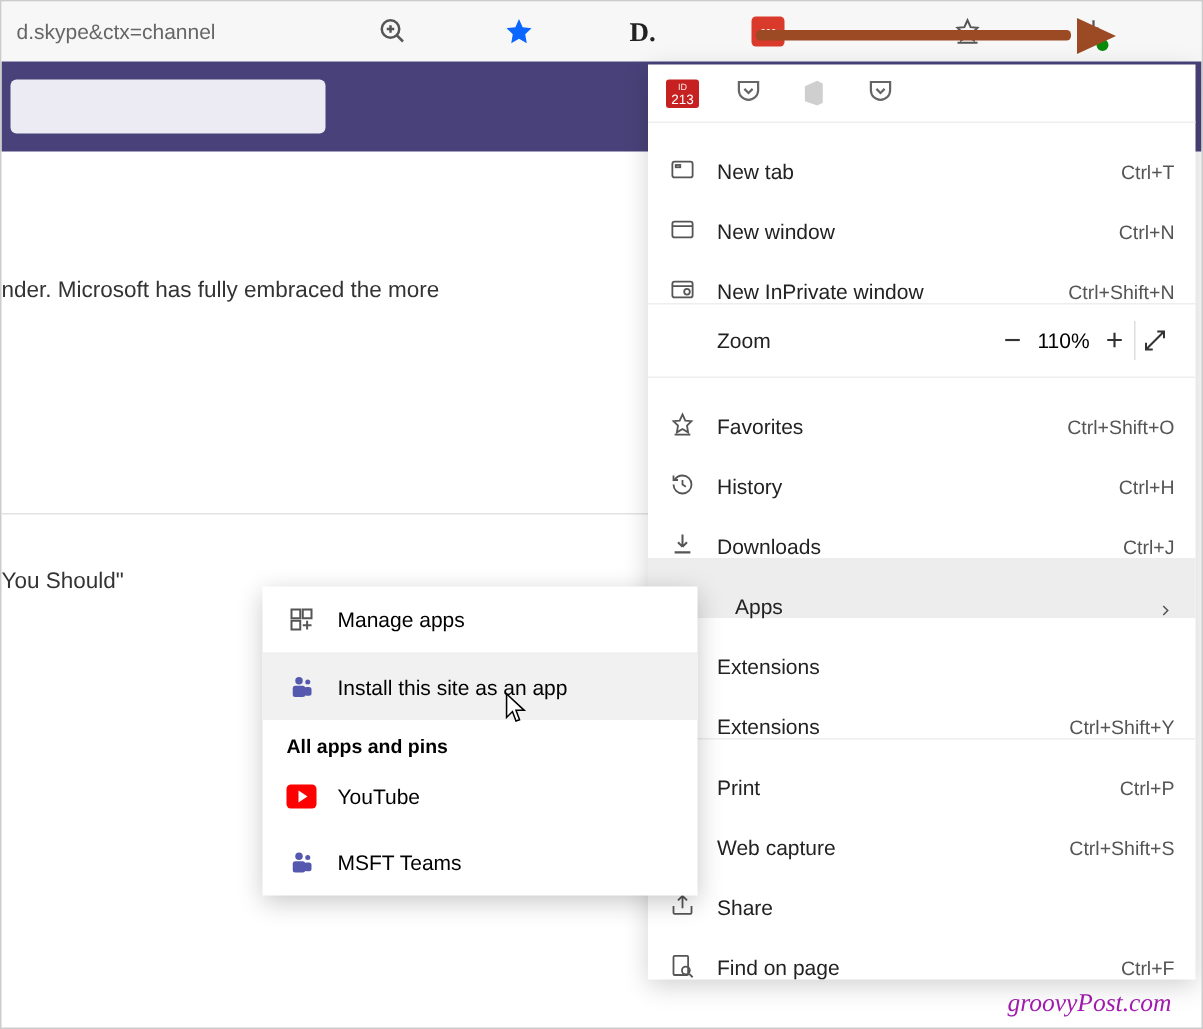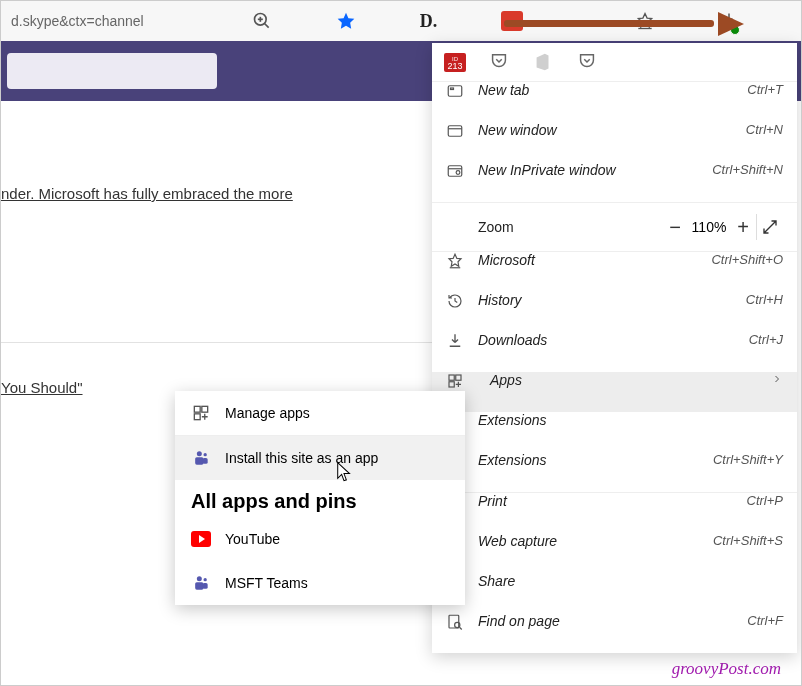--- a/index.html
+++ b/index.html
@@ -20,51 +20,51 @@
   
   .arrow-ov { position: absolute; top: 14px; left: 503px; width: 240px; height: 18px; }
   .arrow-shaft { position: absolute; top: 5px; left: 0; width: 210px; height: 7px; background: #9c4a24; border-radius: 3px; }
   .arrow-head { position: absolute; top: -3px; right: 0; width: 0; height: 0; border-left: 26px solid #9c4a24; border-top: 12px solid transparent; border-bottom: 12px solid transparent; }
 
   
   .appbar { height: 60px; background: #49427a; position: relative; }
   .appbar-tab { position: absolute; top: 12px; left: 6px; width: 210px; height: 36px; background: #eceaf3; border-radius: 4px; }
 
   
-  .page-area { padding: 80px 10px 0 0; color: #333; font-size: 15px; position: relative; text-decoration: underline; }
+  .page-area { padding: 80px 10px 0 0; color: #333; font-size: 15px; position: relative; }
   .line1 { margin-top: 4px; }
   .line-div { height: 1px; background: #e2e2e2; margin-top: 140px; }
   .line2 { margin-top: 36px; }
 
   
   .menu { position: absolute; top: 42px; right: 4px; width: 365px; background: #fff; box-shadow: 0 4px 16px rgba(0,0,0,.18); font-size: 14px; z-index: 10; }
   .menu-pins { display: flex; padding: 8px 12px; gap: 22px; }
   .menu-pins .pin { width: 22px; height: 22px; display: inline-flex; align-items: center; justify-content: center; color: #666; }
   .cal-badge { background: #c62020; color: #fff; font-size: 9px; padding: 3px 3px 1px; border-radius: 2px; line-height:1; text-align:center; position: relative; width: 24px; }
   .cal-badge::before { content: "ID"; display:block; font-size:6px; opacity:.9; }
   .menu-sep { height: 1px; background: #eee; }
-  .mi { display: flex; align-items: flex-start; height: 40px; padding: 0 14px; color: #222; position: relative; font-style: italic; }
+  .mi { display: flex; align-items: flex-end; height: 40px; padding: 0 14px; color: #222; position: relative; }
   .mi.active { background: #ededed; gap: 12px; }
   .mi-ico { width: 18px; height: 18px; margin-right: 14px; color: #555; flex-shrink: 0; display: inline-flex; align-items: center; justify-content: center; }
   .mi-ico svg { width: 18px; height: 18px; }
   .mi-label { flex: 1; }
   .mi-sc { color: #555; font-size: 13px; }
   .mi-chev { width: 12px; height: 12px; color: #555; }
   .zoom-row { display: flex; align-items: center; height: 48px; padding: 0 14px; }
   .zoom-lbl { flex: 1; padding-left: 32px; color: #222; }
   .z-btn { width: 26px; height: 26px; display: inline-flex; align-items: center; justify-content: center; color: #333; font-size: 20px; }
   .z-val { width: 42px; text-align: center; font-size: 14px; }
   .z-sep { width: 1px; height: 26px; background: #ddd; }
 
   
   .submenu { position: absolute; top: 390px; right: 336px; width: 290px; background: #fff; box-shadow: 0 4px 16px rgba(0,0,0,.22); font-size: 14px; z-index: 11; }
   .smi { display: flex; align-items: center; height: 44px; padding: 0 16px; }
   .smi.hover { background: #f1f1f1; }
   .smi-ico { width: 20px; height: 20px; margin-right: 14px; display: inline-flex; align-items: center; justify-content: center; }
-  .sub-hdr { font-weight: 700; padding: 10px 16px 4px; font-size: 20px; }
+  .sub-hdr { font-weight: 700; padding: 10px 16px 4px; font-size: 13px; }
   .yt { background: #f00; border-radius: 3px; width: 22px; height: 16px; position: relative; }
   .yt::after { content: ""; position: absolute; left: 8px; top: 4px; border-left: 6px solid #fff; border-top: 4px solid transparent; border-bottom: 4px solid transparent; }
   .teams { color: #5558af; font-size: 17px; }
 
   .cursor { position: absolute; top: 460px; left: 335px; width: 16px; height: 22px; z-index: 12; }
 
   .watermark { position: absolute; bottom: 6px; right: 20px; font-family: Georgia, serif; font-style: italic; color: #a21caf; font-size: 17px; }
 </style>
 </head>
 <body>
@@ -209,21 +209,21 @@
   </div>
   <div class="menu-sep"></div>
 
   <div class="mi">
     <span class="mi-ico">
         <svg viewBox="0 0 24 24" fill="none" stroke="currentColor" stroke-width="1.6">
           <path d="M12 3l2.5 5.5L20 9l-4 4 1 6-5-3-5 3 1-6-4-4 5.5-.5z"></path>
           <line x1="5" y1="21" x2="19" y2="21"></line>
         </svg>
       </span>
-    <span class="mi-label">Microsoft</span>
+    <span class="mi-label">Favorites</span>
     <span class="mi-sc">Ctrl+Shift+O</span>
   </div>
   <div class="mi">
     <span class="mi-ico">
         <svg viewBox="0 0 24 24" fill="none" stroke="currentColor" stroke-width="1.6">
           <path d="M4 12a8 8 0 108-8 8 8 0 00-7 4M4 4v4h4"></path>
           <path d="M12 8v4l3 2"></path>
         </svg>
       </span>
     <span class="mi-label">History</span>

